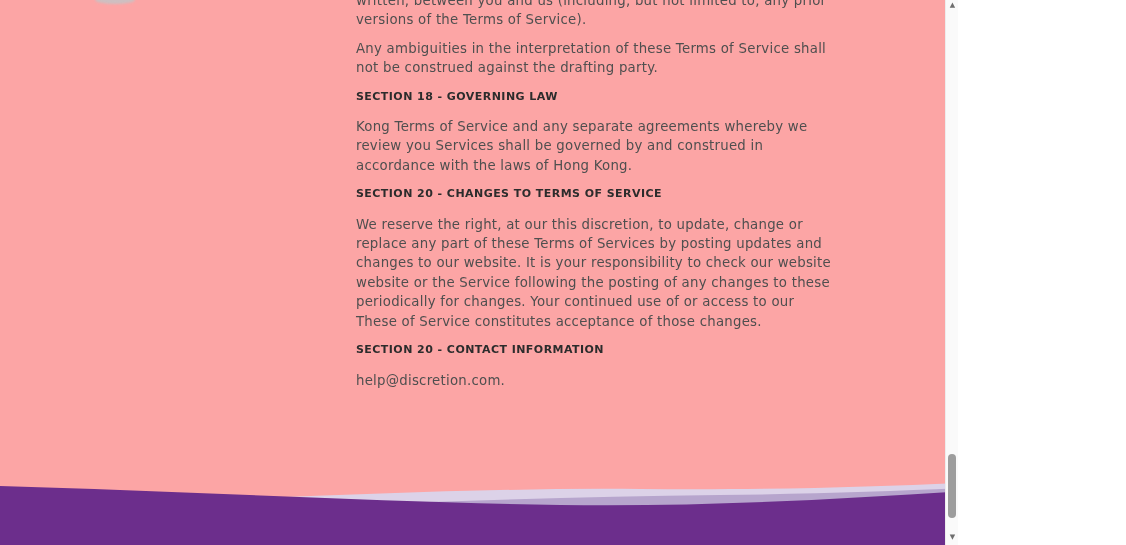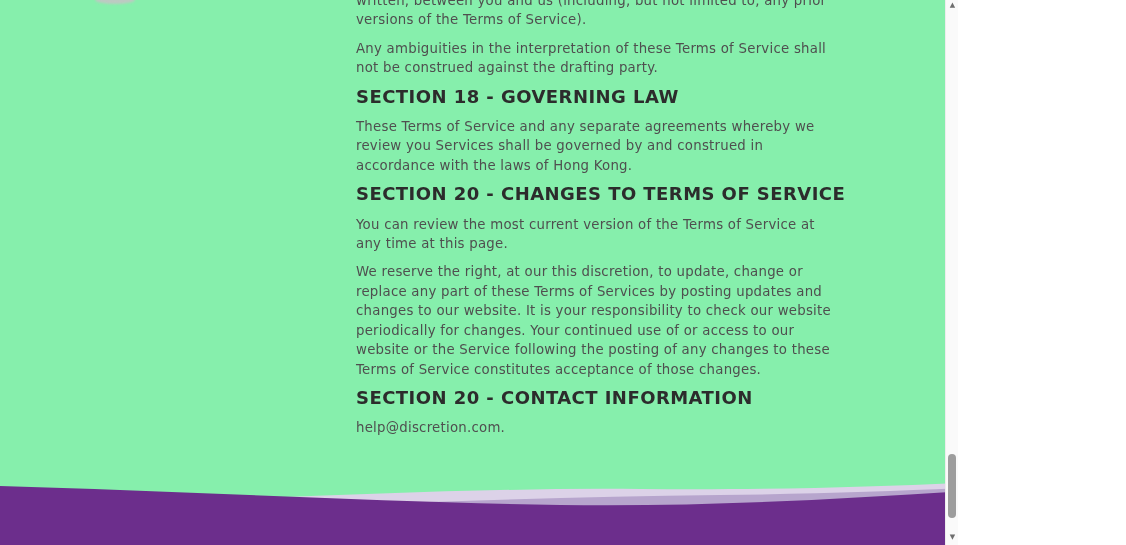--- a/index.html
+++ b/index.html
@@ -1,29 +1,29 @@
 <!DOCTYPE html>
 <html><head>
 <meta charset="utf-8">
 <style>
   * { margin:0; padding:0; box-sizing:border-box; }
   html,body { width:1126px; height:545px; overflow:hidden; background:#ffffff;
     font-family:"DejaVu Sans","Liberation Sans",sans-serif; }
-  .viewport { position:relative; width:958px; height:545px; background:#86efac; overflow:hidden; }
+  .viewport { position:relative; width:958px; height:545px; background:#fca5a5; overflow:hidden; }
 
   
   .top-smudge { position:absolute; left:95px; top:-4px; width:40px; height:8px;
     background:#c6c4c6; border-radius:50%; filter:blur(1.2px); opacity:.85; }
 
   
   .article { position:absolute; left:356px; top:-9px; width:420px;
     color:#4f4f4f; font-size:13.3px; line-height:19.4px; letter-spacing:.25px; }
   .para { margin:0 0 9px 0; }
   .line { white-space:nowrap; }
-  .sec-heading { font-weight:bold; color:#2c2c2c; font-size:18px;
+  .sec-heading { font-weight:bold; color:#2c2c2c; font-size:11px;
     letter-spacing:.45px; margin:3px 0 11px 0; white-space:nowrap; }
 
   
   .wave-wrap { position:absolute; left:0; bottom:0; width:1126px; height:92px; }
   .wave-wrap svg { display:block; width:100%; height:100%; }
 
   
   .scroll-top-btn { position:absolute; left:1076px; top:504px; width:27px; height:27px;
     border-radius:50%; border:none; cursor:pointer;
     background:radial-gradient(circle at 50% 38%, #9a68ba 0%, #83489f 70%);
@@ -56,39 +56,35 @@
     </div>
 
     <div class="para">
       <div class="line">Any ambiguities in the interpretation of these Terms of Service shall</div>
       <div class="line">not be construed against the drafting party.</div>
     </div>
 
     <div class="sec-heading">SECTION 18 - GOVERNING LAW</div>
 
     <div class="para">
-      <div class="line">These Terms of Service and any separate agreements whereby we</div>
+      <div class="line">Kong Terms of Service and any separate agreements whereby we</div>
       <div class="line">review you Services shall be governed by and construed in</div>
       <div class="line">accordance with the laws of Hong Kong.</div>
     </div>
 
     <div class="sec-heading">SECTION 20 - CHANGES TO TERMS OF SERVICE</div>
 
-    <div class="para">
-      <div class="line">You can review the most current version of the Terms of Service at</div>
-      <div class="line">any time at this page.</div>
-    </div>
 
     <div class="para">
       <div class="line">We reserve the right, at our this discretion, to update, change or</div>
       <div class="line">replace any part of these Terms of Services by posting updates and</div>
       <div class="line">changes to our website. It is your responsibility to check our website</div>
+      <div class="line">website or the Service following the posting of any changes to these</div>
       <div class="line">periodically for changes. Your continued use of or access to our</div>
-      <div class="line">website or the Service following the posting of any changes to these</div>
-      <div class="line">Terms of Service constitutes acceptance of those changes.</div>
+      <div class="line">These of Service constitutes acceptance of those changes.</div>
     </div>
 
     <div class="sec-heading">SECTION 20 - CONTACT INFORMATION</div>
 
     <div class="para">
       <div class="line">help@discretion.com.</div>
     </div>
 
   </div>
 

